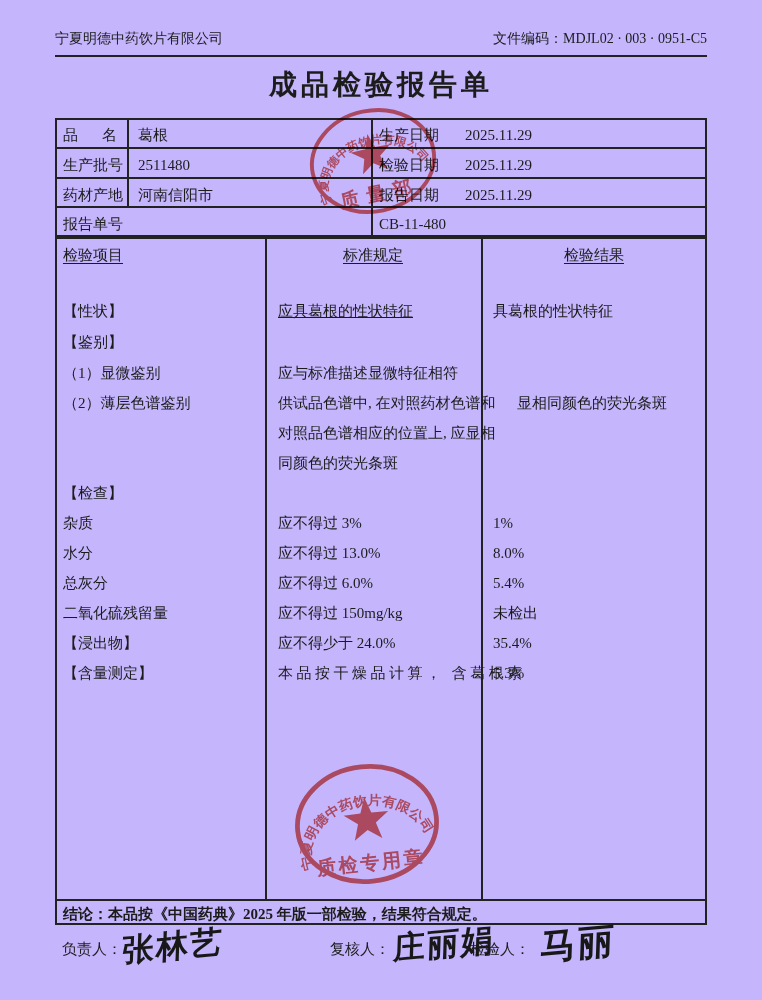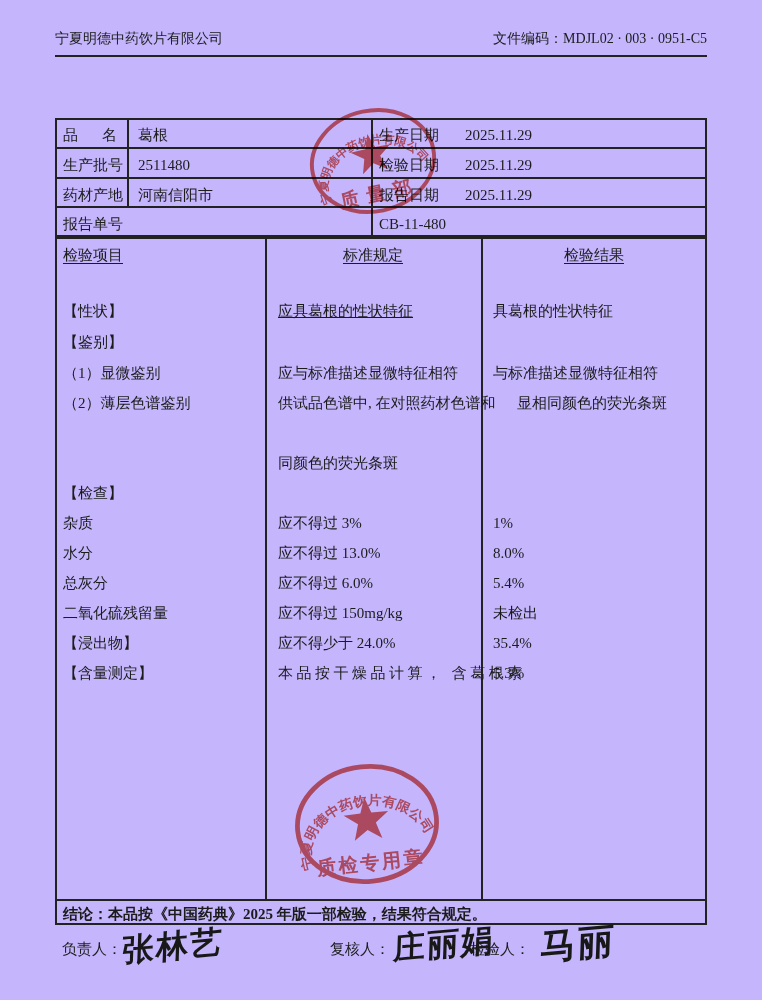--- a/index.html
+++ b/index.html
@@ -22,20 +22,21 @@
 <body>
 
 <div class="page">
 
   <div class="abs t14" style="left:55px;top:29px;">宁夏明德中药饮片有限公司</div>
   <div class="abs t14" style="right:55px;top:29px;">
     <span>文件编码：</span><span>MDJL02 · 003 · 0951-C5</span>
   </div>
   <div class="hline" style="left:55px;top:55px;width:652px;"></div>
 
+  <div class="abs" style="left:0;top:66px;width:762px;text-align:center;font-size:28px;font-weight:bold;letter-spacing:4px;">成品检验报告单</div>
 
   <div class="box" style="left:55px;top:118px;width:652px;height:119px;"></div>
   <div class="hline" style="left:55px;top:147px;width:652px;"></div>
   <div class="hline" style="left:55px;top:177px;width:652px;"></div>
   <div class="hline" style="left:55px;top:206px;width:652px;"></div>
   <div class="vline" style="left:127px;top:118px;height:88px;"></div>
   <div class="vline" style="left:371px;top:118px;height:119px;"></div>
 
   <div class="abs t15" style="left:63px;top:124px;"><span class="just"><span>品</span><span>名</span></span></div>
   <div class="abs t15" style="left:138px;top:124px;">葛根</div>
@@ -72,30 +73,30 @@
   <div class="abs t15" style="left:63px;top:512px;">杂质</div>
   <div class="abs t15" style="left:63px;top:542px;">水分</div>
   <div class="abs t15" style="left:63px;top:572px;">总灰分</div>
   <div class="abs t15" style="left:63px;top:602px;">二氧化硫残留量</div>
   <div class="abs t15" style="left:63px;top:632px;">【浸出物】</div>
   <div class="abs t15" style="left:63px;top:662px;">【含量测定】</div>
 
   <div class="abs t15" style="left:278px;top:300px;text-decoration:underline;">应具葛根的性状特征</div>
   <div class="abs t15" style="left:278px;top:392px;">供试品色谱中, 在对照药材色谱和</div>
   <div class="abs t15" style="left:278px;top:362px;">应与标准描述显微特征相符</div>
+  <div class="abs t15" style="left:278px;top:422px;">对照品色谱相应的位置上, 应显相</div>
   <div class="abs t15" style="left:278px;top:452px;">同颜色的荧光条斑</div>
   <div class="abs t15" style="left:278px;top:512px;">应不得过 3%</div>
   <div class="abs t15" style="left:278px;top:542px;">应不得过 13.0%</div>
   <div class="abs t15" style="left:278px;top:572px;">应不得过 6.0%</div>
   <div class="abs t15" style="left:278px;top:602px;">应不得过 150mg/kg</div>
   <div class="abs t15" style="left:278px;top:632px;">应不得少于 24.0%</div>
   <div class="abs t15 spread" style="left:278px;top:662px;">本品按干燥品计算， 含葛根素</div>
 
   <div class="abs t15" style="left:493px;top:300px;">具葛根的性状特征</div>
-  <div class="abs t15" style="left:493px;top:362px;">与标准描述显微特征相符</div>
   <div class="abs t15" style="left:493px;top:392px;padding-left:24px;">显相同颜色的荧光条斑</div>
   <div class="abs t15" style="left:493px;top:512px;">1%</div>
   <div class="abs t15" style="left:493px;top:542px;">8.0%</div>
   <div class="abs t15" style="left:493px;top:572px;">5.4%</div>
   <div class="abs t15" style="left:493px;top:602px;">未检出</div>
   <div class="abs t15" style="left:493px;top:632px;">35.4%</div>
   <div class="abs t15" style="left:493px;top:662px;">5.3%</div>
 
   <div class="abs" style="left:63px;top:905px;font-size:15px;font-weight:600;">
     <span>结论：</span><span>本品按《中国药典》2025 年版一部检验，结果符合规定。</span>

